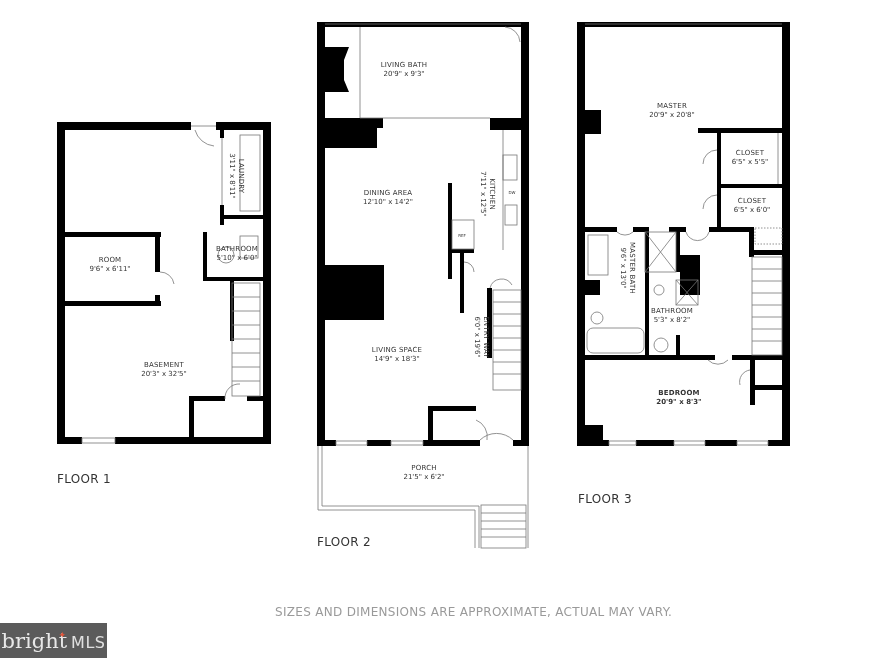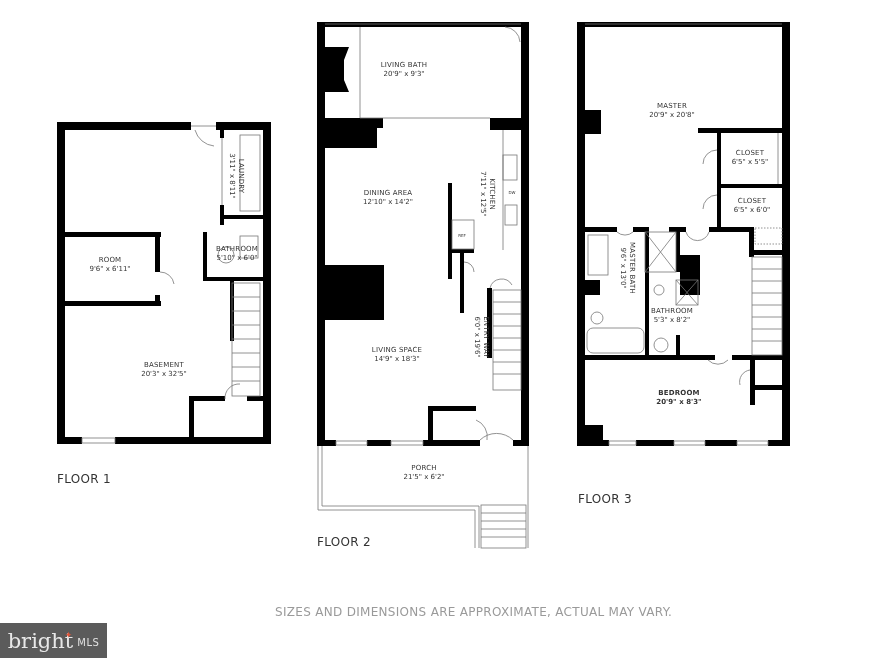--- a/index.html
+++ b/index.html
@@ -6,21 +6,21 @@
   body{width:878px;height:658px;position:relative;overflow:hidden;font-family:"DejaVu Sans","Liberation Sans",sans-serif;}
   svg#plan{position:absolute;left:0;top:0;}
   .lbl{position:absolute;text-align:center;color:#333;font-size:7px;line-height:9px;white-space:nowrap;transform:translate(-50%,-50%);}
   .lbl .n{display:block;letter-spacing:0.2px;}
   .lbl .d{display:block;}
   .vert{transform:translate(-50%,-50%) rotate(90deg);}
   .floor{position:absolute;font-size:12px;color:#333;letter-spacing:0.3px;}
   .disclaimer{position:absolute;left:275px;top:605px;font-size:12px;color:#9a9a9a;letter-spacing:0.3px;}
   .logo{position:absolute;left:0;top:623px;width:107px;height:35px;background:#5b5b5b;display:flex;align-items:center;justify-content:center;}
   .logo .b{font-family:"DejaVu Serif","Liberation Serif",serif;color:#e8e8e8;font-size:21px;position:relative;}
-  .logo .m{font-family:"DejaVu Sans",sans-serif;color:#e0e0e0;font-size:10px;margin-left:4px;letter-spacing:0.5px;margin-top:4px;}
+  .logo .m{font-family:"DejaVu Sans",sans-serif;color:#e0e0e0;font-size:16px;margin-left:4px;letter-spacing:0.5px;margin-top:4px;}
   .logo .spark{position:absolute;left:57px;top:1px;color:#e2553a;font-size:9px;}
 </style>
 </head>
 <body>
 
 <svg id="plan" width="878" height="658" viewBox="0 0 878 658">
   <g fill="#000" stroke="none">
 
     <g>
       <rect x="57" y="122" width="8" height="322"></rect>

